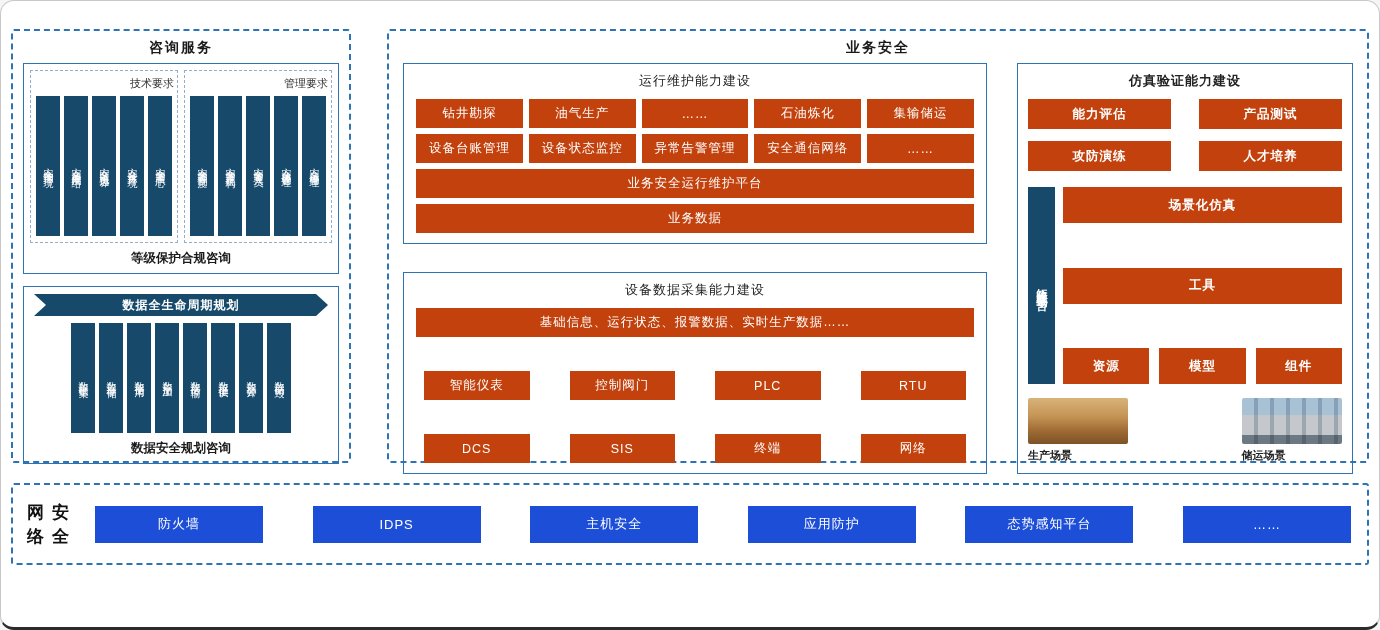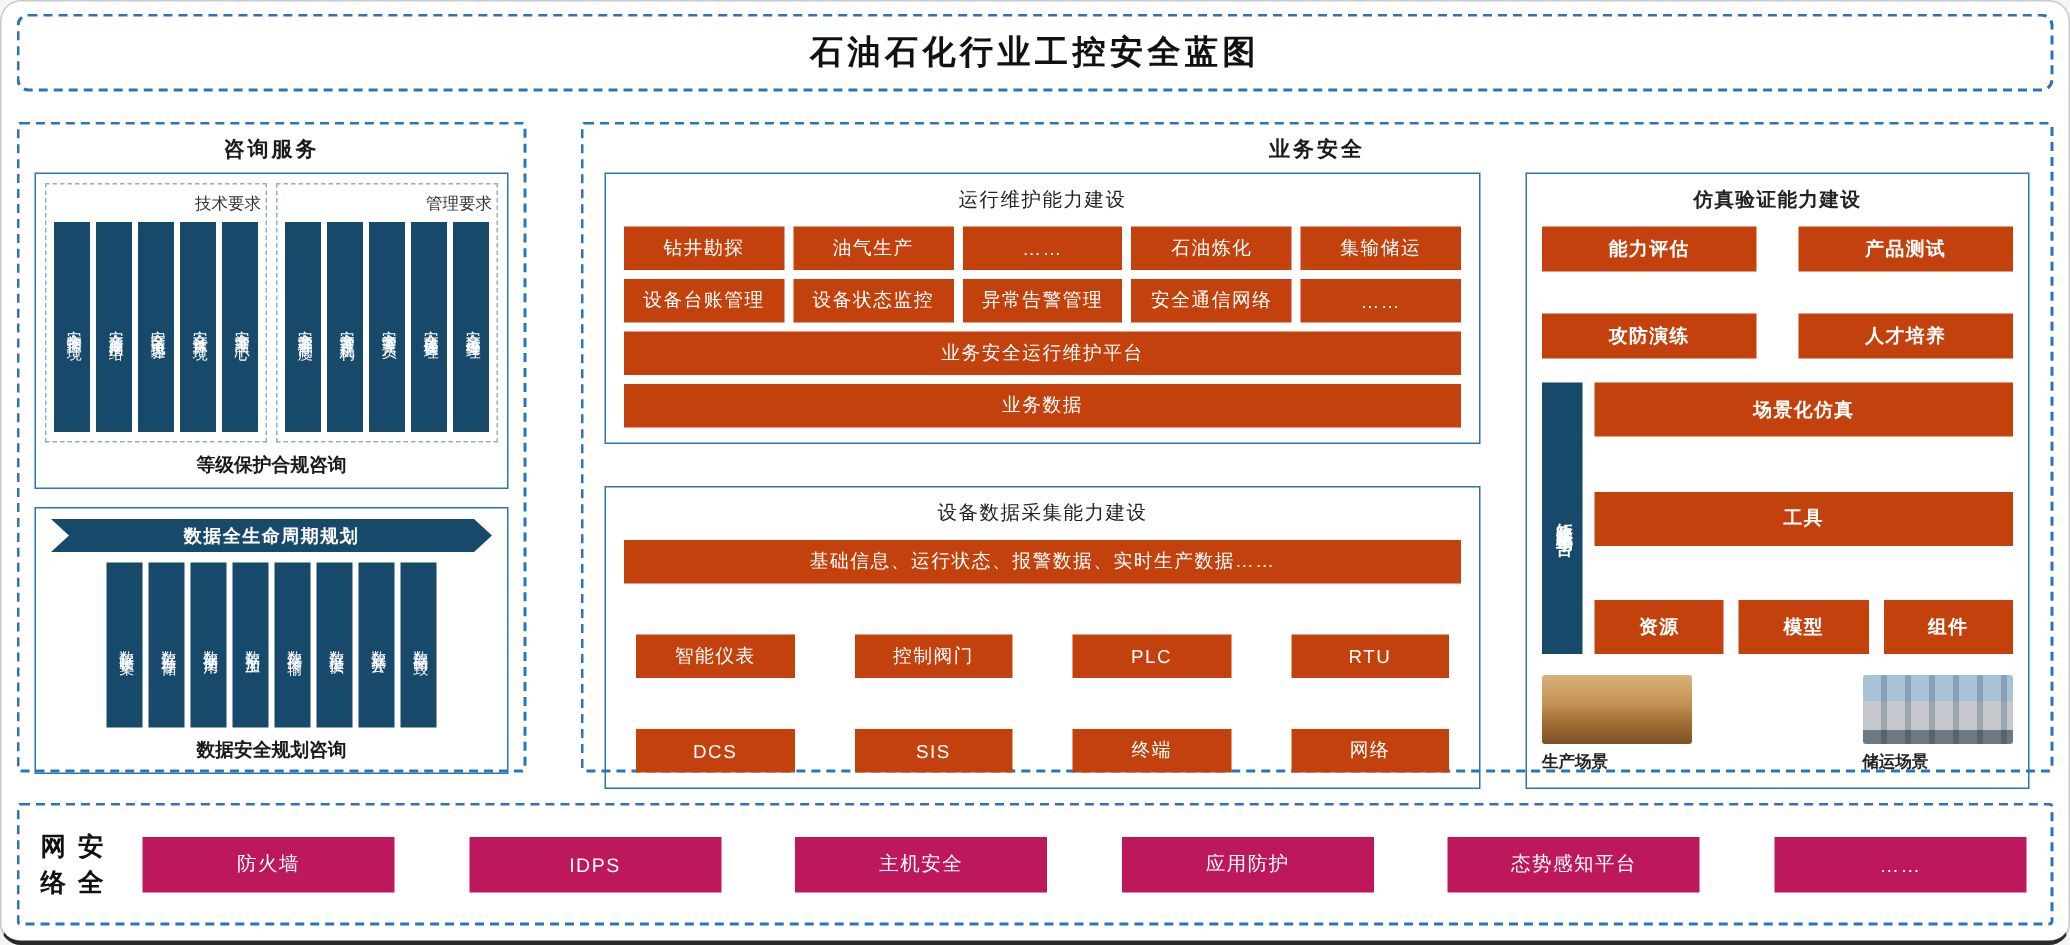--- a/index.html
+++ b/index.html
@@ -61,21 +61,21 @@
   .cell {
     background:#c2410c; color:#fff; height:29px; flex:1;
     display:flex; align-items:center; justify-content:center;
     font-size:12.5px; letter-spacing:1px; white-space:nowrap;
   }
   .cell.full { width:100%; flex:none; }
   .cellrow:last-child { margin-bottom:0; }
 
   
   .sim-box { width:336px; display:flex; flex-direction:column; padding:8px 10px 10px;font-weight:bold; }
-  .sim-grid { display:grid; grid-template-columns:1fr 1fr; gap:28px 28px; margin-bottom:16px; }
+  .sim-grid { display:grid; grid-template-columns:1fr 1fr; gap:12px 28px; margin-bottom:16px; }
   .sim-grid .cell { height:30px; }
   .sim-matrix { display:flex; gap:8px; margin-bottom:14px; flex:1; }
   .matrix-vert {
     width:27px; background:#17496b; color:#fff;
     writing-mode:vertical-rl; text-orientation:upright;
     display:flex; align-items:center; justify-content:center;
     font-size:11px; letter-spacing:2px;
   }
   .matrix-right { flex:1; display:flex; flex-direction:column; gap:12px; justify-content:space-between; }
   .matrix-right .cell { height:36px; }
@@ -101,30 +101,29 @@
   .photo-label { text-align:left; font-size:11px; margin-top:4px; color:#222; }
 
   
   .network {
     margin-top:20px; border:2px dashed #2e74b5; border-radius:3px;
     height:82px; display:flex; align-items:center; padding:0 16px 0 14px; gap:26px;
   }
   .net-label { display:grid; grid-template-columns:auto auto; gap:1px 8px; font-weight:bold; font-size:17px; color:#111; }
   .net-boxes { flex:1; display:flex; justify-content:space-between; }
   .net-box {
-    width:168px; height:37px; background:#be185d; color:#fff;
+    width:168px; height:37px; background:#1d4ed8; color:#fff;
     display:flex; align-items:center; justify-content:center; font-size:13px; letter-spacing:1px;
   }
 </style>
 </head>
 <body>
 
 <div class="page">
 
-  <div class="title-banner">石油石化行业工控安全蓝图</div>
 
   <div class="main-row">
 
     <div class="panel consulting">
       <div class="panel-title">咨询服务</div>
 
       <div class="consult-top">
         <div class="req-cols">
           <div class="req-col">
             <div class="req-title">技术要求</div>

